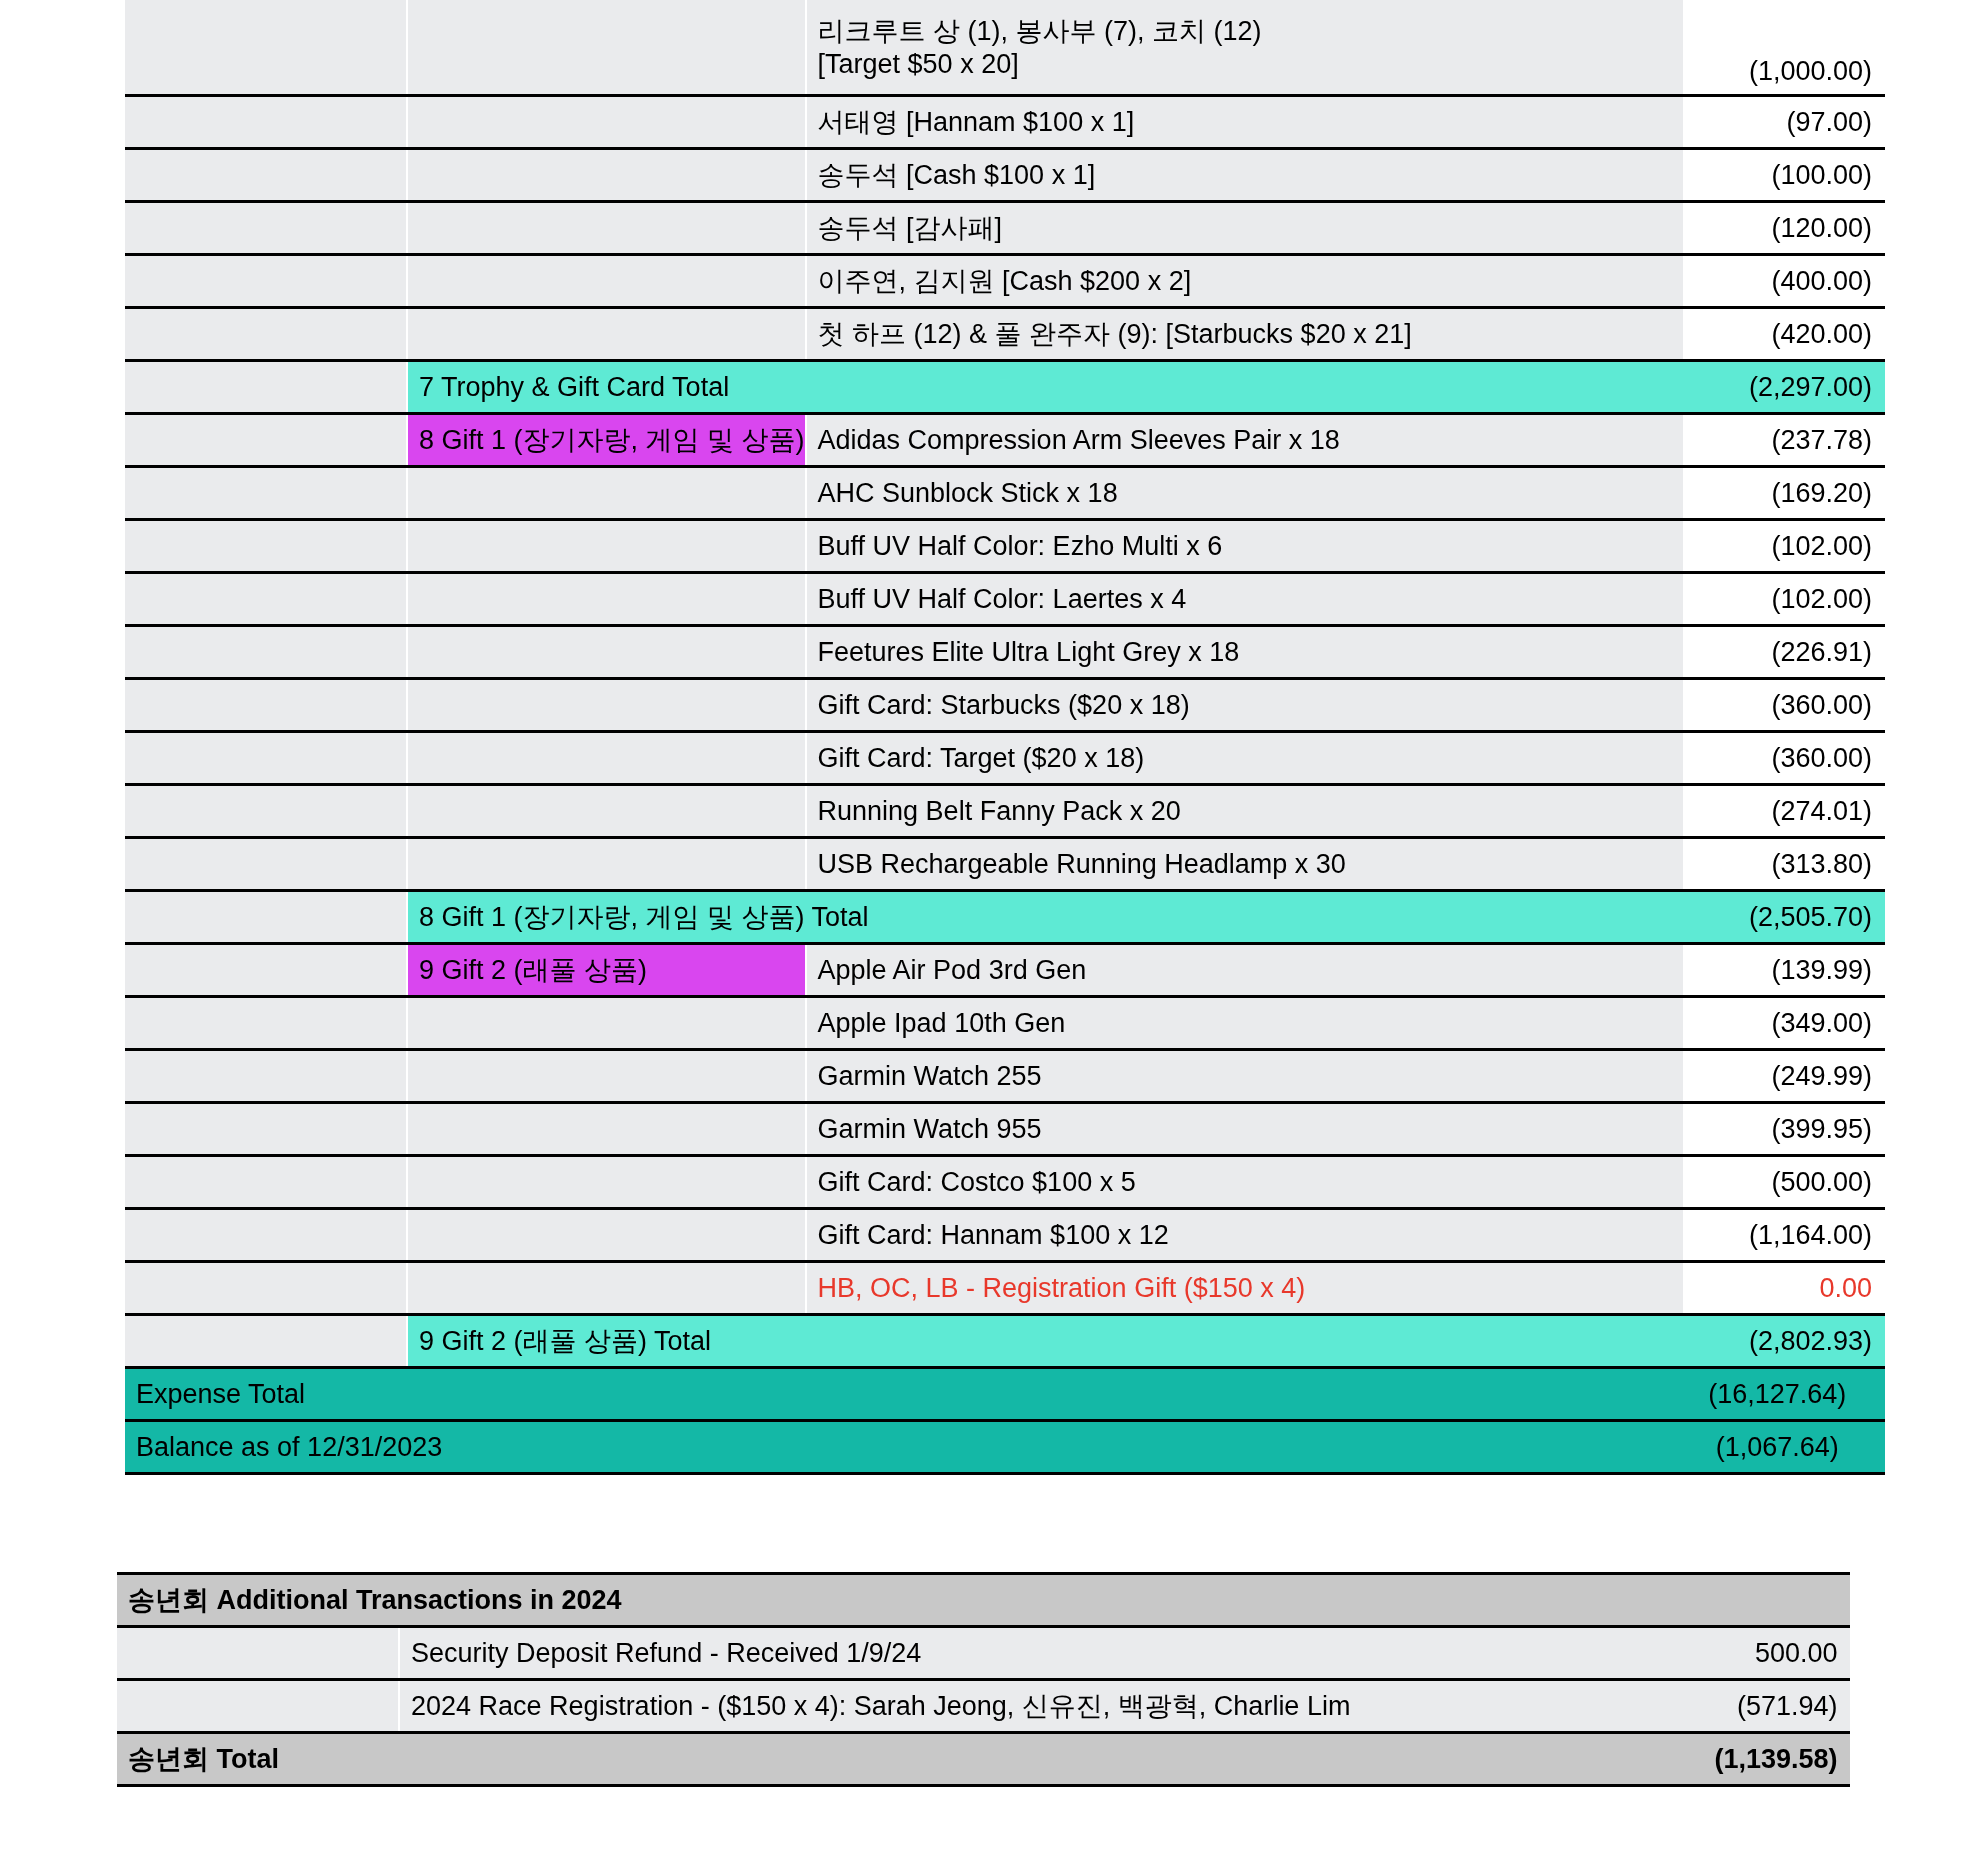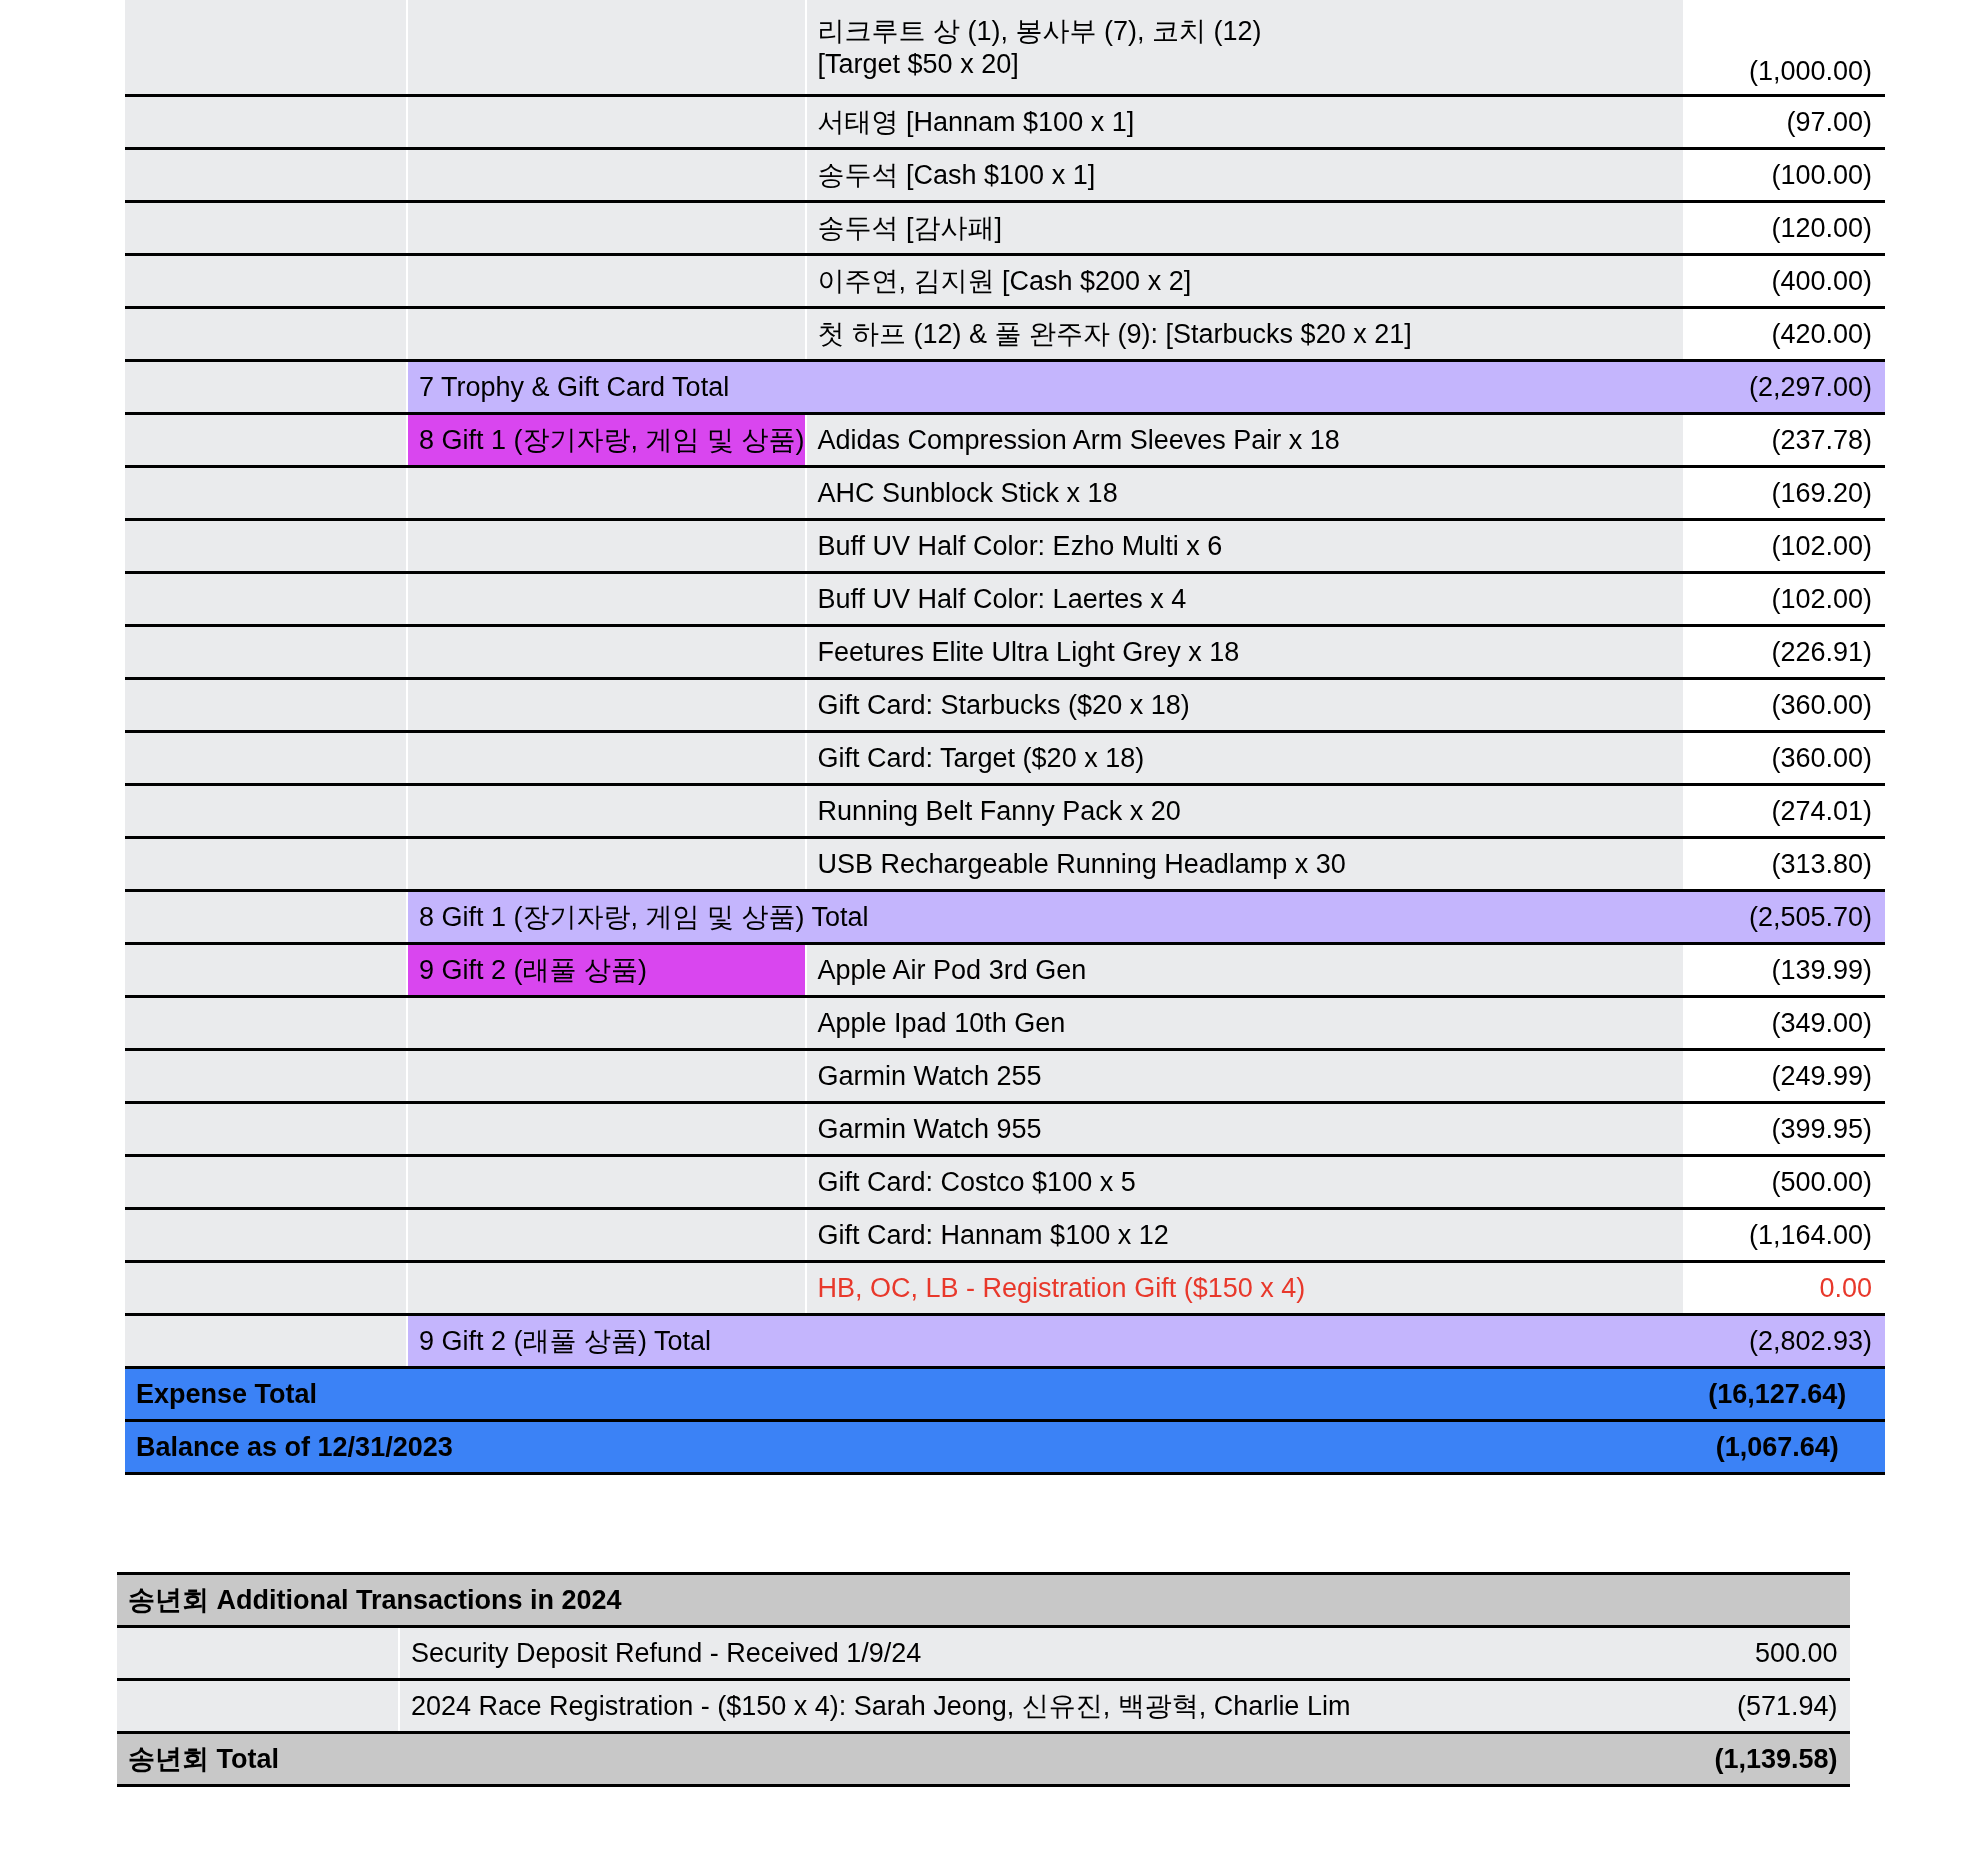--- a/index.html
+++ b/index.html
@@ -64,30 +64,30 @@
   tr.detail.two-line td.amount { vertical-align: bottom; padding-bottom: 7.8px; }
 
   
   tr.detail td.group-label {
     padding-left: 11px;
     background: #d946ef;
     border-right: 2.3px solid #ffffff;
   }
 
   
-  tr.subtotal td { height: 50px; background: #c4b5fd; }
+  tr.subtotal td { height: 50px; background: #5eead4; }
   tr.subtotal td.blank1 { background: #eaebed; border-right: 2.3px solid #ffffff; }
   tr.subtotal td.sub-label { padding-left: 11px; }
   tr.subtotal td.sub-amount { text-align: right; padding-right: 12.5px; }
 
   
   tr.grand td {
     height: 50px;
-    background: #3b82f6;
-    font-weight: bold;
+    background: #14b8a6;
+    font-weight: normal;
   }
   tr.grand td.g-label  { padding-left: 11px; }
   tr.grand td.g-amount { text-align: center; padding-right: 12.5px; }
 
   
   table.ledger2 { border-collapse: collapse; table-layout: fixed; font-size: 27px; }
   table.ledger2 td {
     padding: 0;
     vertical-align: middle;
     border-top: 3.1px solid #000000;

